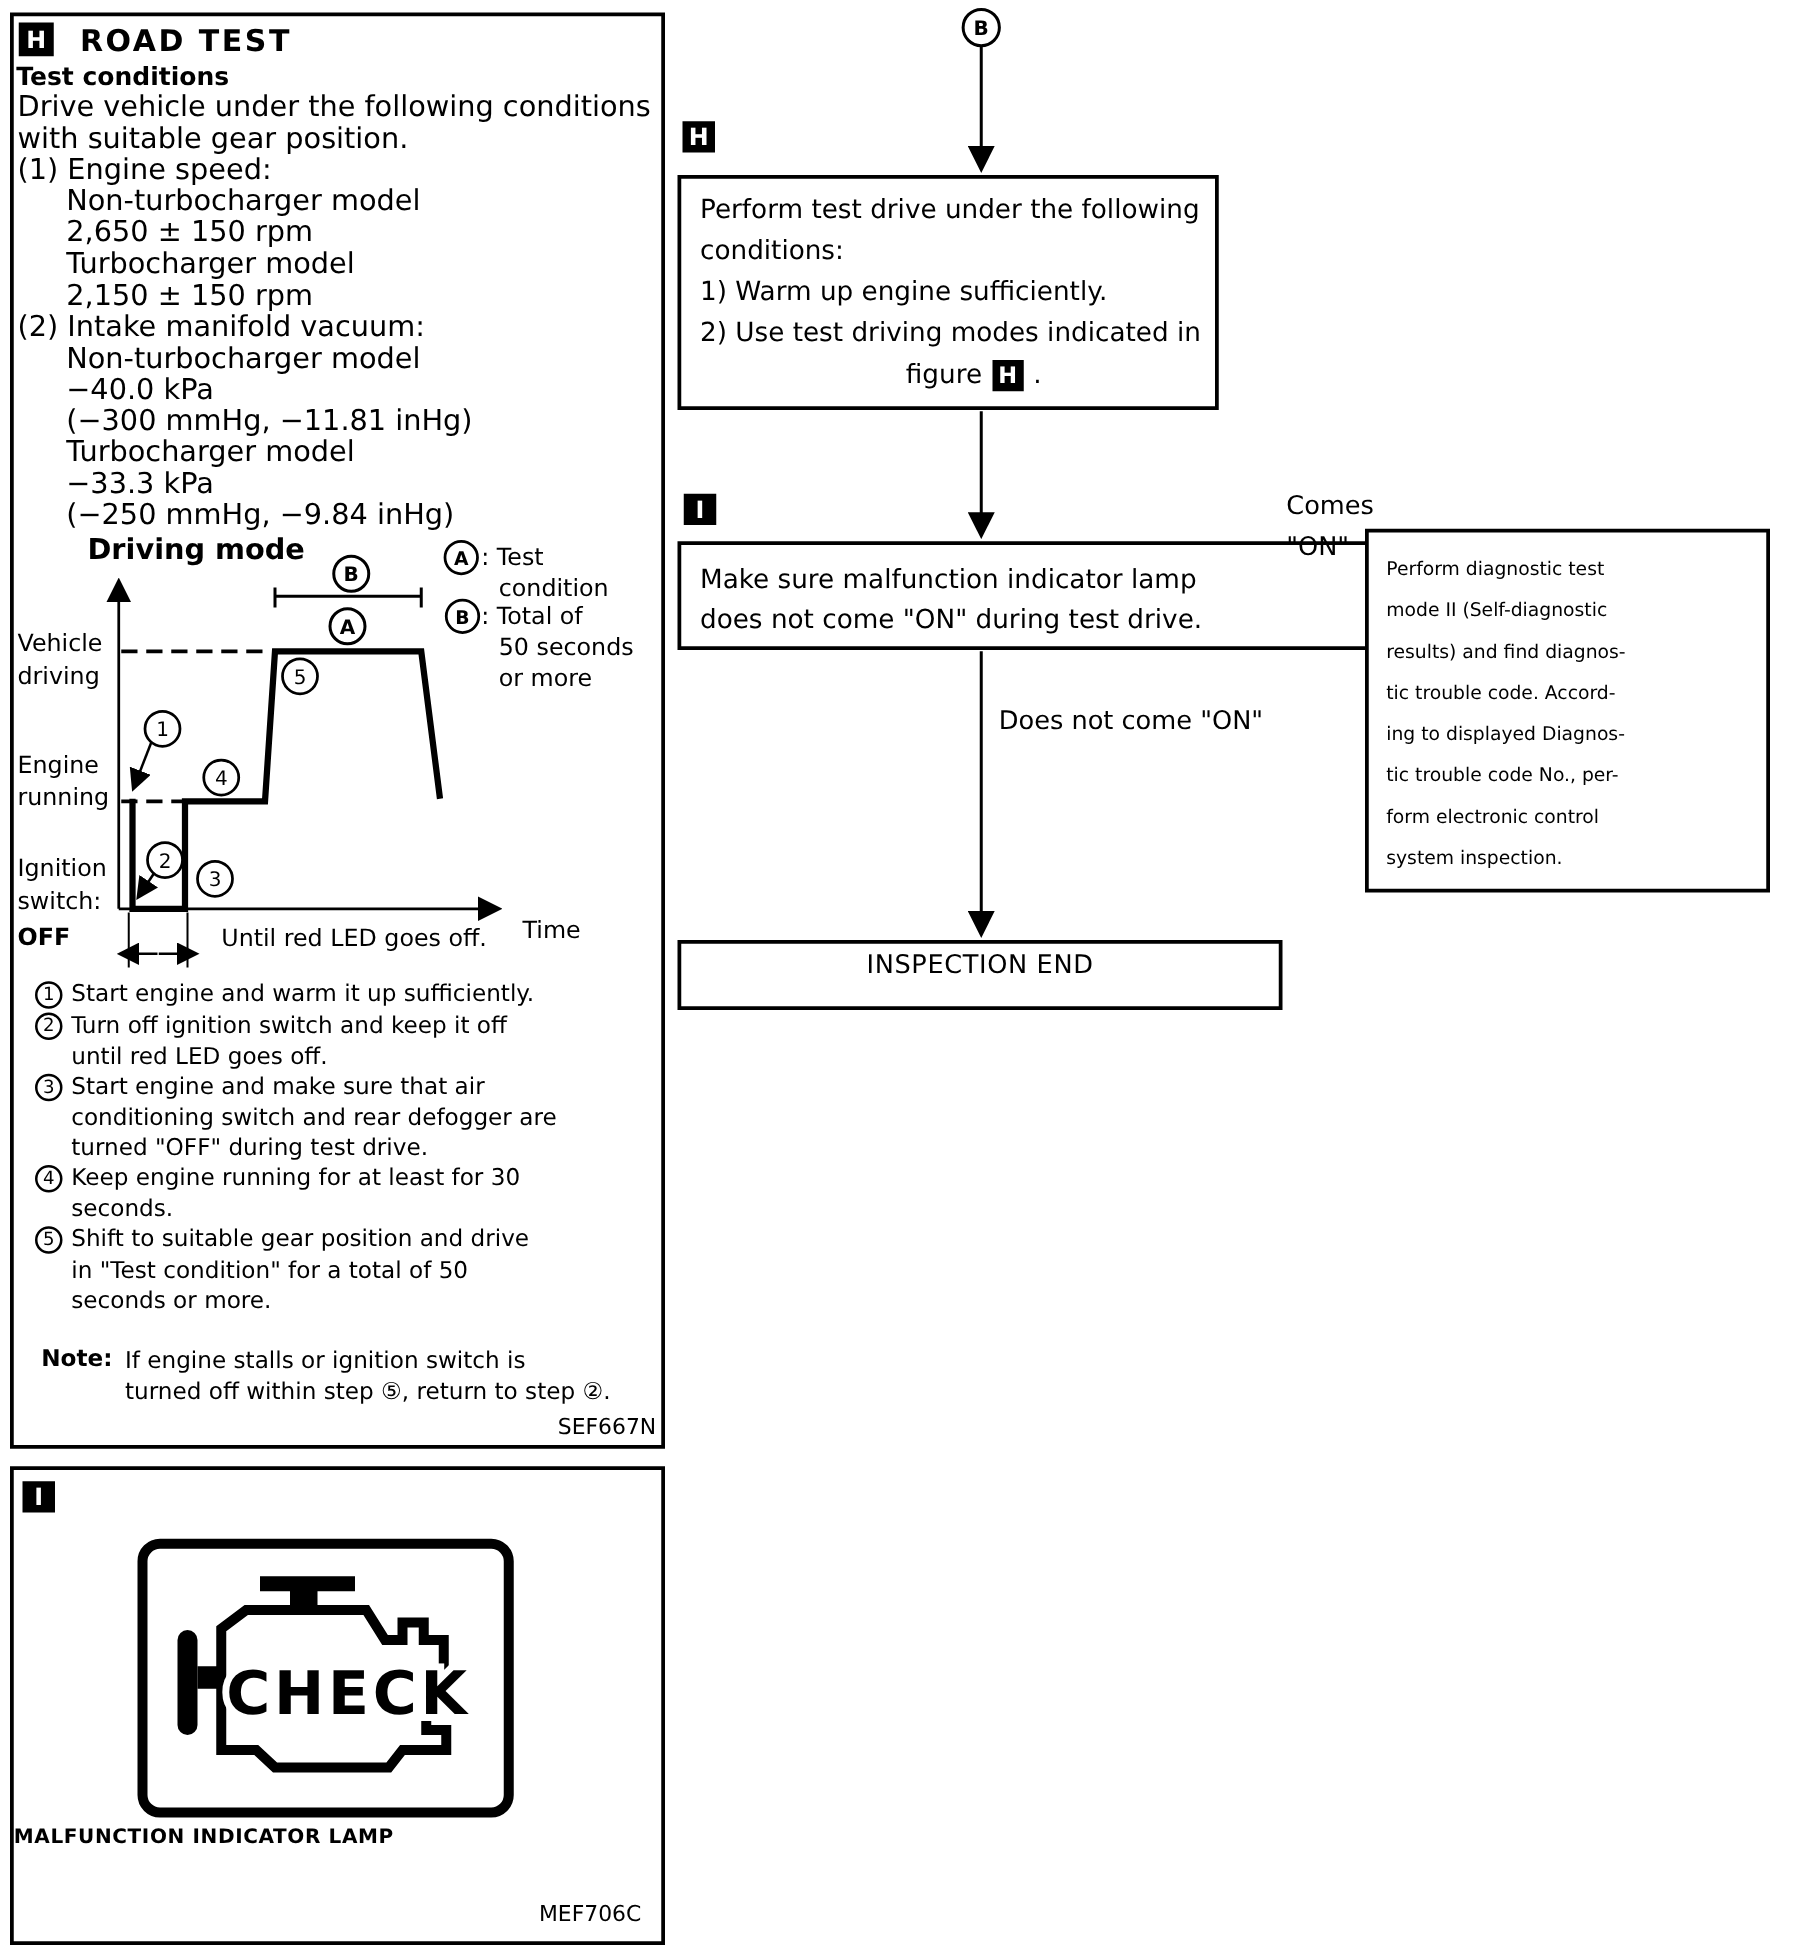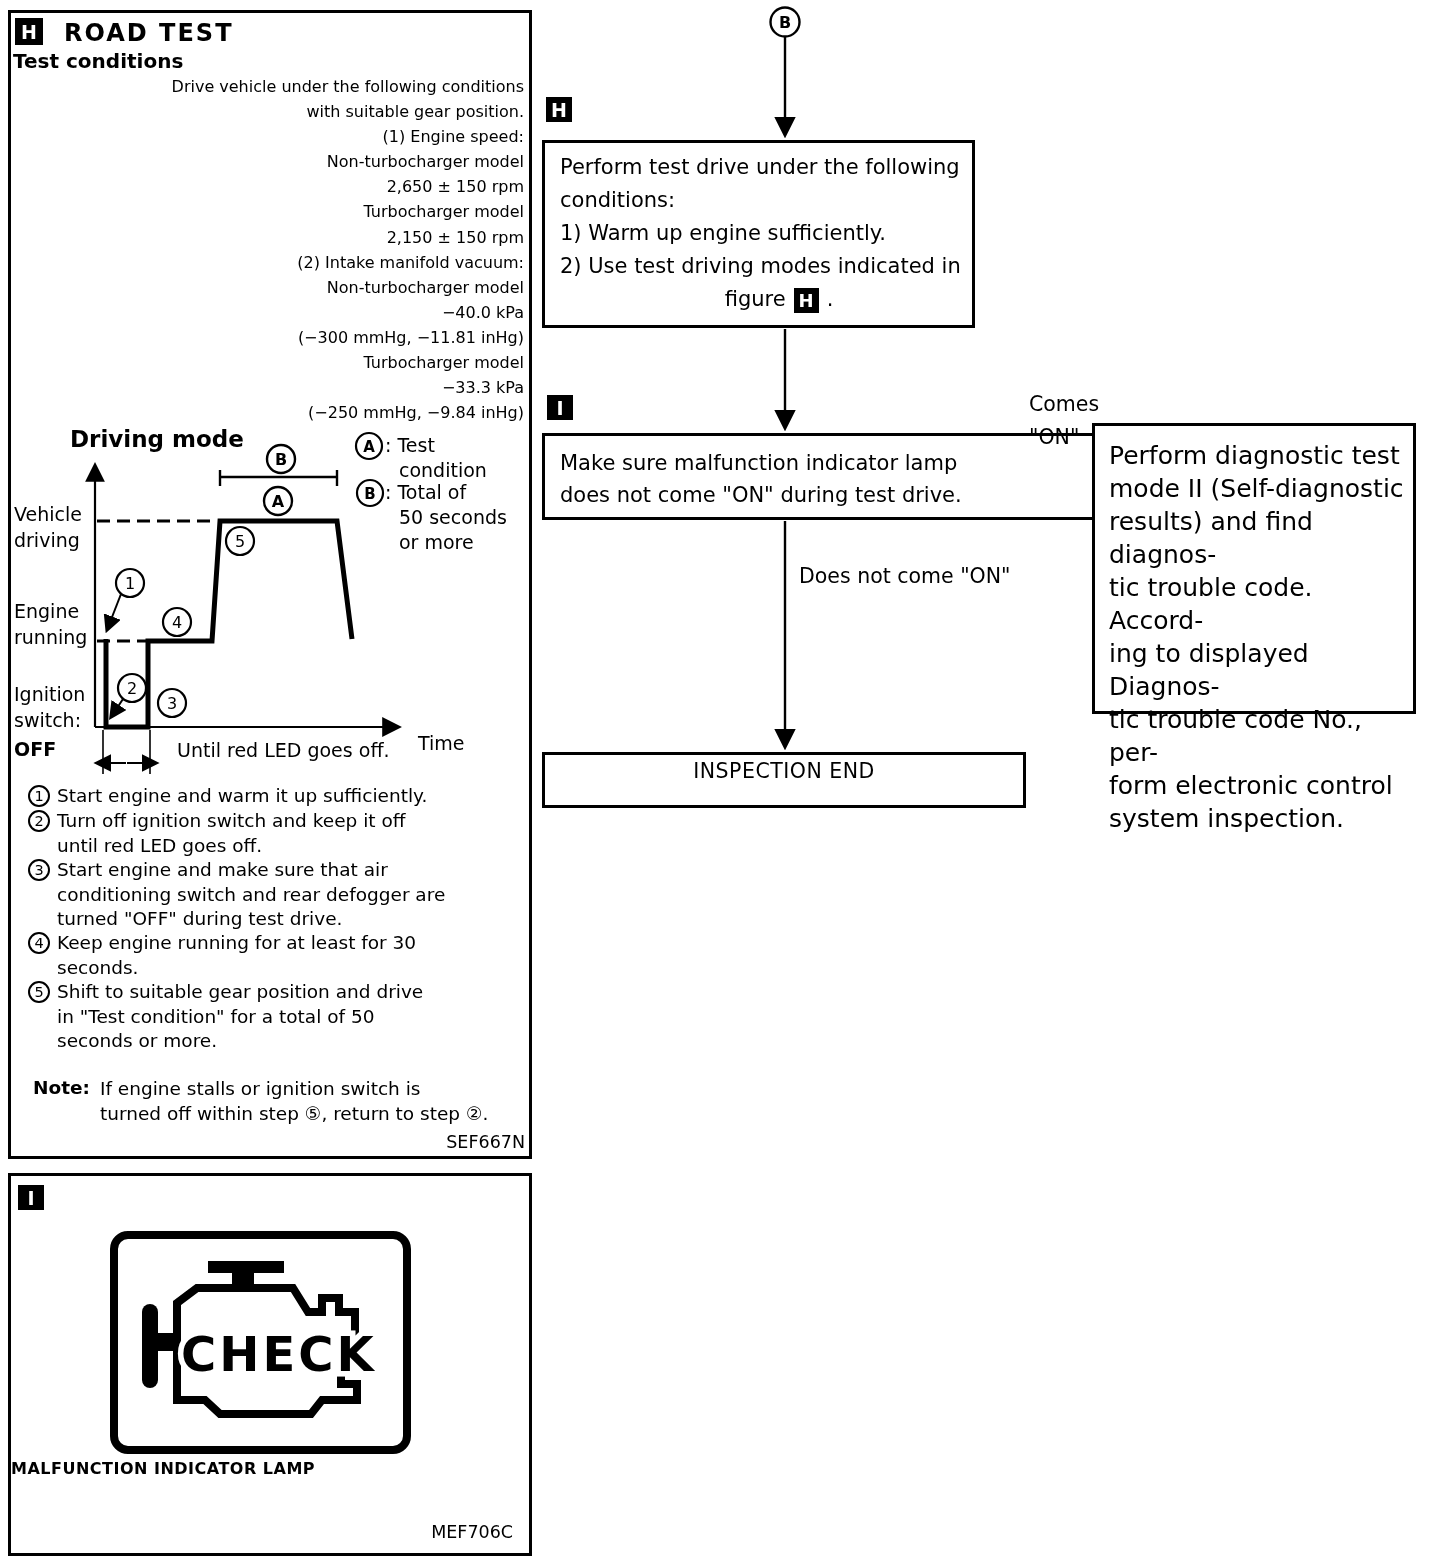--- a/index.html
+++ b/index.html
@@ -13,21 +13,21 @@
     position:absolute;background:#000;color:#fff;display:flex;align-items:center;
     justify-content:center;font-weight:bold;font-size:19px;
   }
   .badge-inline{
     display:inline-flex;background:#000;color:#fff;width:25px;height:25px;
     align-items:center;justify-content:center;font-weight:bold;font-size:18px;
     vertical-align:middle;margin:0 8px;
   }
   .ptitle{position:absolute;font-size:24px;font-weight:bold;letter-spacing:2px;}
   .psub{position:absolute;font-size:20px;font-weight:bold;}
-  .bodytext{position:absolute;font-size:16px;line-height:25.1px;text-align:right;}
+  .bodytext{position:absolute;font-size:23px;line-height:25.1px;}
   .bodytext .ind{padding-left:39px;}
   .step{position:absolute;font-size:18.5px;line-height:24.5px;width:492px;}
   .cnum{
     position:absolute;left:0;top:1px;width:22px;height:22px;border:2px solid #000;
     border-radius:50%;display:flex;align-items:center;justify-content:center;
     font-size:14.5px;box-sizing:border-box;
   }
   .stext{margin-left:29px;}
   .pre{white-space:pre-line;}
   .notelabel{position:absolute;font-size:18.5px;font-weight:bold;}
@@ -198,21 +198,21 @@
   </div>
 
 <div class="fbox pre" style="left:542px;top:433px;width:576px;height:87px;padding:11px 10px 0 15px;line-height:32px;">Make sure malfunction indicator lamp
 does not come "ON" during test drive.</div>
 
 <div class="flabel pre" style="left:1029px;top:388px;">Comes
 "ON"</div>
 
 <div class="flabel" style="left:799px;top:560px;">Does not come "ON"</div>
 
-<div class="fbox pre" style="left:1092px;top:423px;width:324px;height:291px;padding:13px 6px 0 14px;font-size:25px;">Perform diagnostic test
+<div class="fbox pre" style="left:1092px;top:423px;width:324px;height:291px;padding:13px 6px 0 14px;font-size:15px;">Perform diagnostic test
 mode II (Self-diagnostic
 results) and find diagnos-
 tic trouble code. Accord-
 ing to displayed Diagnos-
 tic trouble code No., per-
 form electronic control
 system inspection.</div>
 
 <div class="fbox" style="left:542px;top:752px;width:484px;height:56px;display:flex;align-items:flex-start;justify-content:center;font-size:20.5px;letter-spacing:0.5px;">
     <span>INSPECTION END</span>

